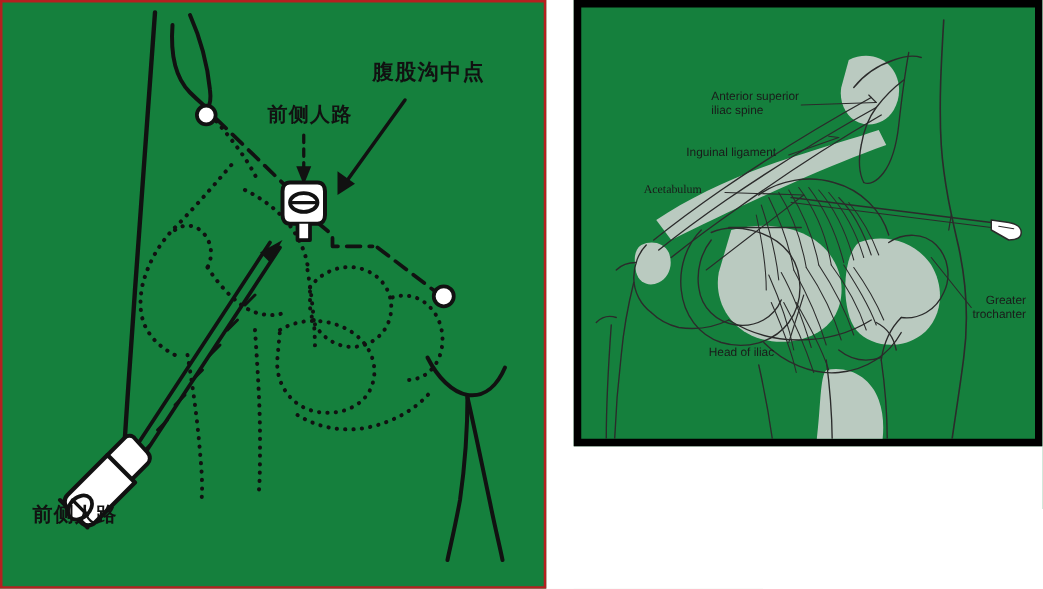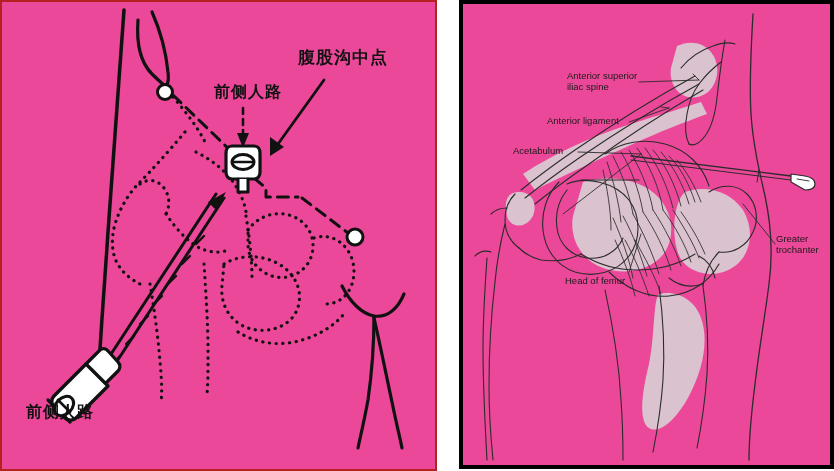--- a/index.html
+++ b/index.html
@@ -17,38 +17,38 @@
     position: relative;
     width: 834px;
     height: 471px;
     background: #ffffff;
     display: flex;
     flex-direction: row;
     align-items: stretch;
   }
   .panel {
     position: relative;
-    background: #ec4899;
+    background: #15803d;
     box-sizing: border-box;
     overflow: hidden;
   }
   #panel-left {
     width: 437px;
     height: 471px;
     border: 2px solid #b52020;
   }
   #panel-gap {
     width: 22px;
     height: 471px;
     background: #ffffff;
   }
   #panel-right {
     width: 375px;
-    height: 469px;
-    border: 4px solid #000000;
+    height: 357px;
+    border: 6px solid #000000;
   }
   .panel-svg {
     position: absolute;
     left: 0;
     top: 0;
     display: block;
   }
   .cn-label {
     position: absolute;
     font-family: "DejaVu Sans", sans-serif;
@@ -64,23 +64,23 @@
   .en-label {
     position: absolute;
     font-family: "Liberation Sans", sans-serif;
     font-size: 9.5px;
     line-height: 11px;
     color: #1a1a1a;
     white-space: nowrap;
   }
   #label-asis          { left: 104px; top: 66px; }
   #label-inguinal-lig  { left: 84px;  top: 111px; }
-  #label-acetabulum    { left: 50px;  top: 141px; }
+  #label-acetabulum    { left: 50px;  top: 141px; font-family: Liberation Serif, serif; }
   #label-head-femur    { left: 102px; top: 271px; }
-  #label-greater-troch { left: 313px; top: 229px; }
+  #label-greater-troch { left: 313px; top: 229px; text-align: right; }
 </style>
 </head>
 <body>
 
 <div id="figure-root">
 
   <div class="panel" id="panel-left">
 
     <svg class="panel-svg" width="433" height="467" viewBox="0 0 433 467">
       <g fill="none" stroke="#111111" stroke-linecap="round" stroke-linejoin="round">
@@ -303,25 +303,25 @@
         <path d="M312,240 L280,200" stroke-width="0.9"></path>
 
       </g>
     </svg>
 
     <div class="en-label" id="label-asis">
       <span>Anterior superior</span><br>
       <span>iliac spine</span>
     </div>
 
-    <div class="en-label" id="label-inguinal-lig">Anterior ligament</div>
+    <div class="en-label" id="label-inguinal-lig">Inguinal ligament</div>
 
     <div class="en-label" id="label-acetabulum">Acetabulum</div>
 
-    <div class="en-label" id="label-head-femur">Head of femur</div>
+    <div class="en-label" id="label-head-femur">Head of iliac</div>
 
     <div class="en-label" id="label-greater-troch">
       <span>Greater</span><br>
       <span>trochanter</span>
     </div>
 
   </div>
 
 </div>
 

